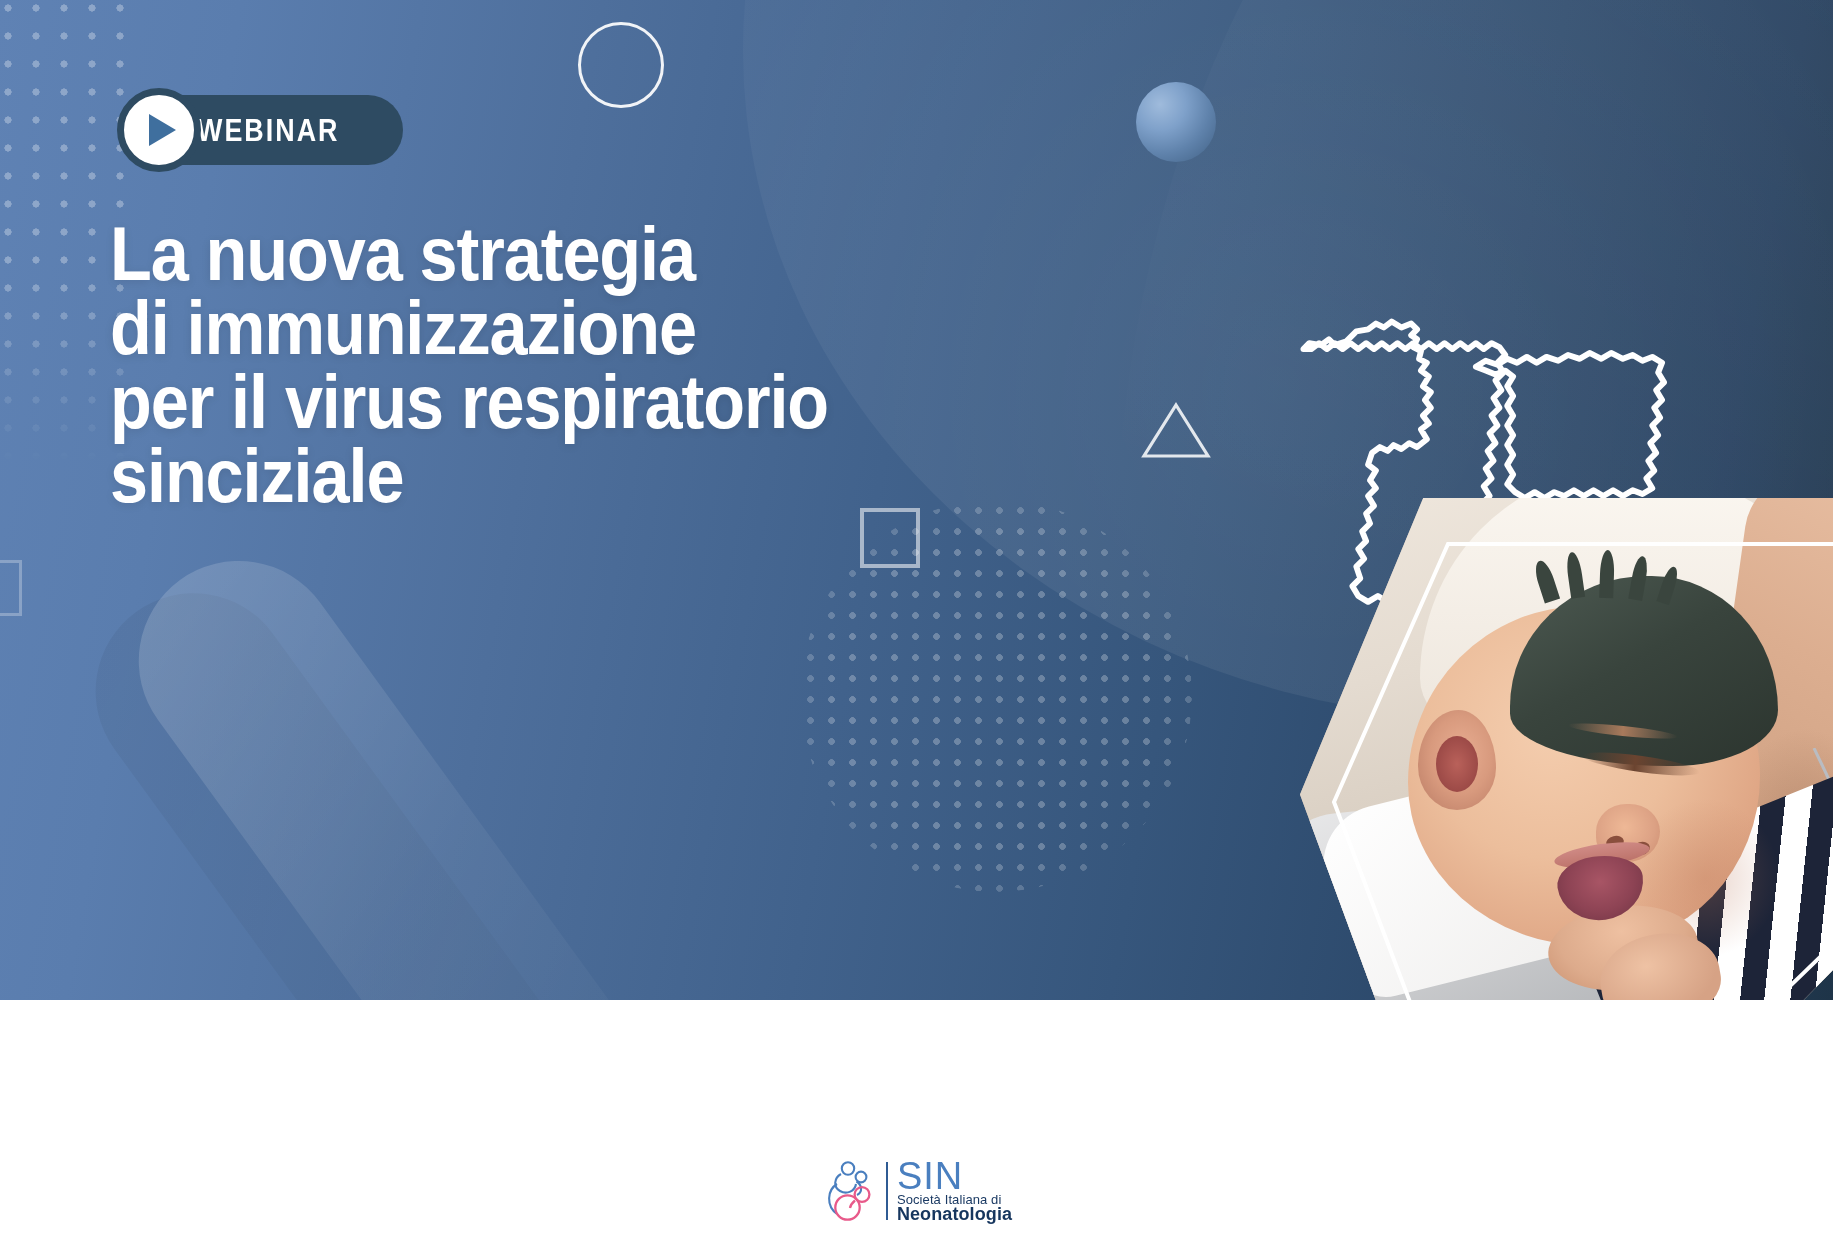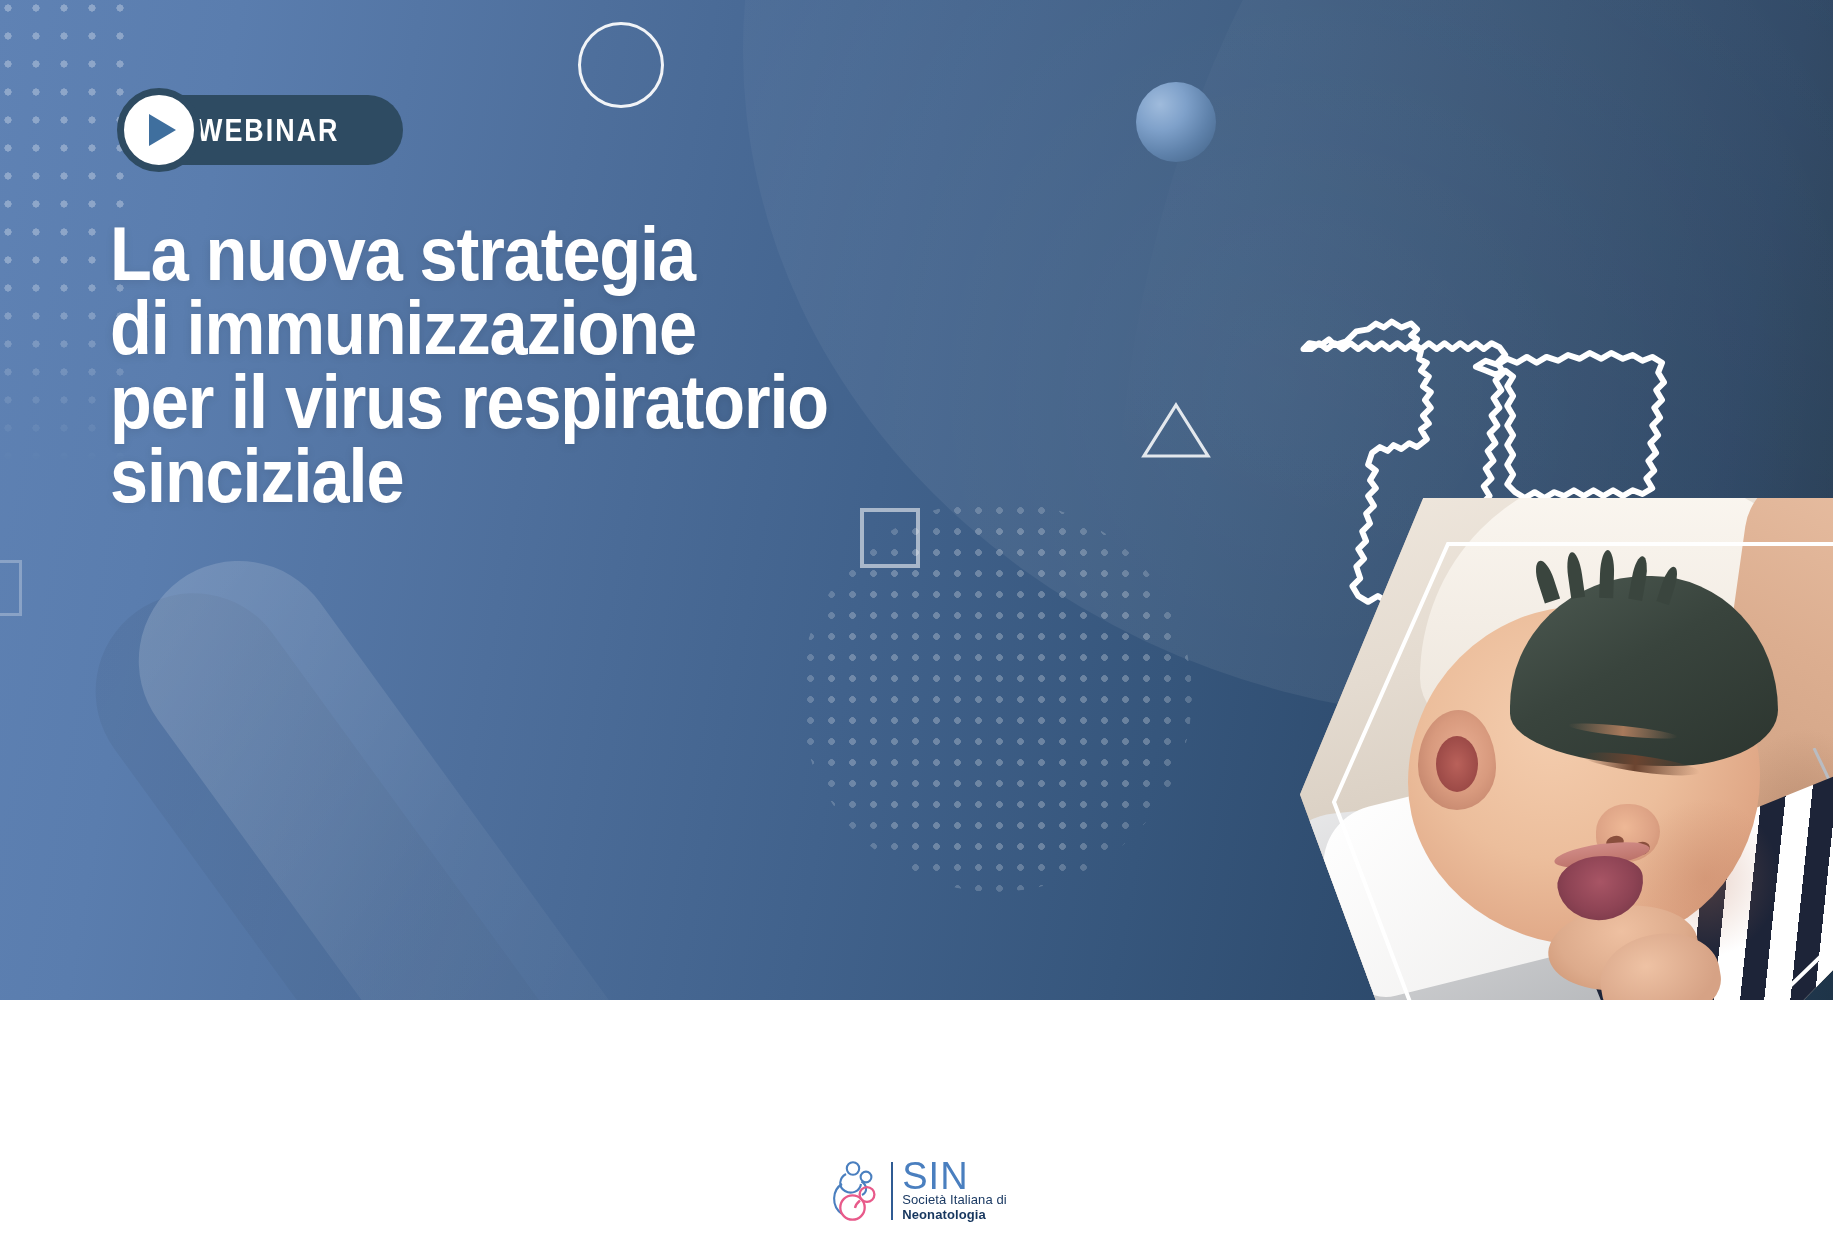--- a/index.html
+++ b/index.html
@@ -149,21 +149,21 @@
   
   #footer{position:absolute;left:0;top:1131px;width:1833px;height:119px;background:#ffffff;
     display:flex;align-items:center;justify-content:center;}
   #logo{display:flex;align-items:center;gap:9px;}
   #logoMark{width:56px;height:62px;}
   #logoDivider{width:2px;height:58px;background:#2f5b93;}
   #logoText{display:flex;flex-direction:column;justify-content:center;}
   #logoSin{font-size:38px;line-height:34px;color:#4a7fbf;font-weight:400;letter-spacing:1px;
     font-family:"Liberation Sans","DejaVu Sans",sans-serif;}
   #logoSub1{font-size:13px;color:#1b3a63;line-height:13px;font-weight:400;letter-spacing:.1px;}
-  #logoSub2{font-size:13px;color:#16365e;line-height:17px;font-weight:700;letter-spacing:.1px;}
+  #logoSub2{font-size:18px;color:#16365e;line-height:17px;font-weight:700;letter-spacing:.1px;}
 </style>
 </head>
 <body>
 
 <div id="stage">
 
   <div id="banner">
 
     <div id="swooshA" class="swoosh"></div>
     <div id="swooshB" class="swoosh"></div>

